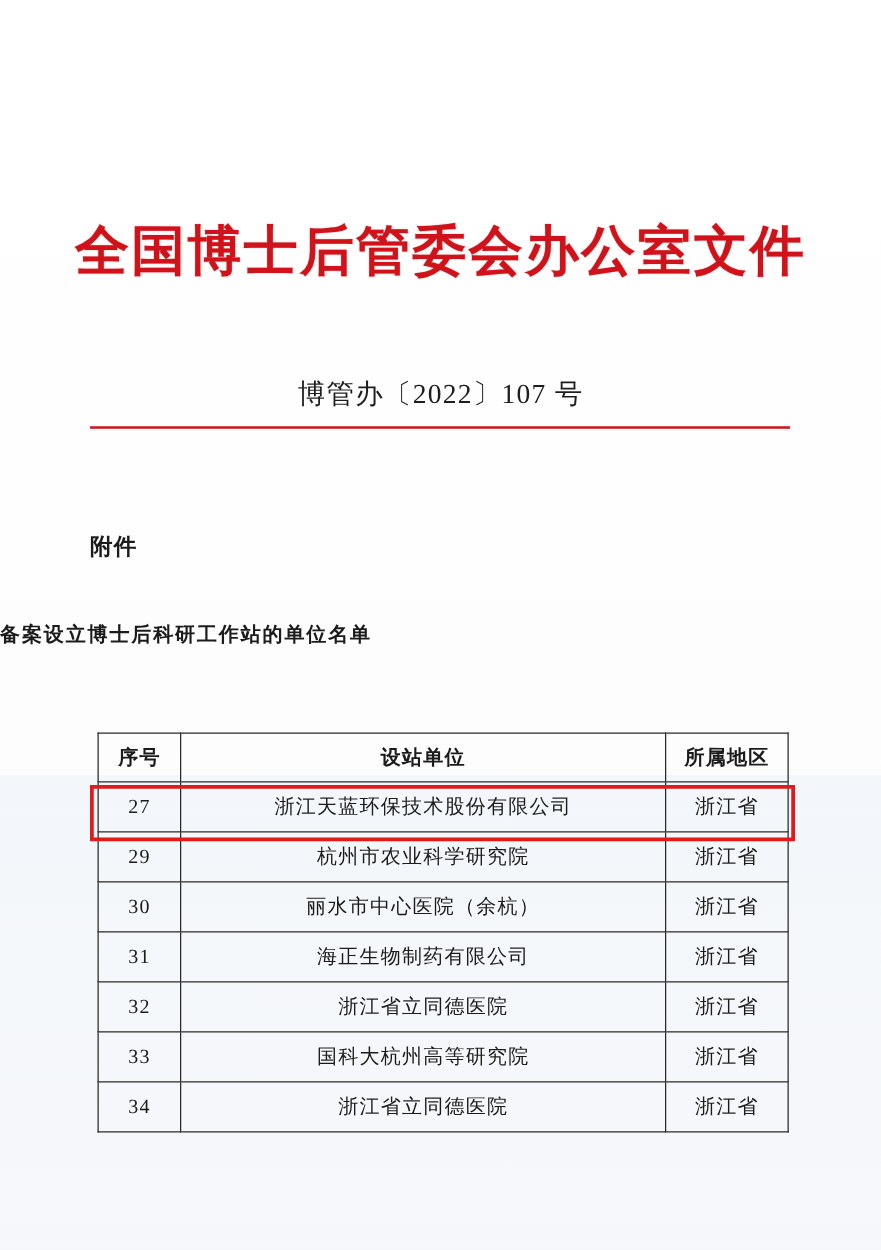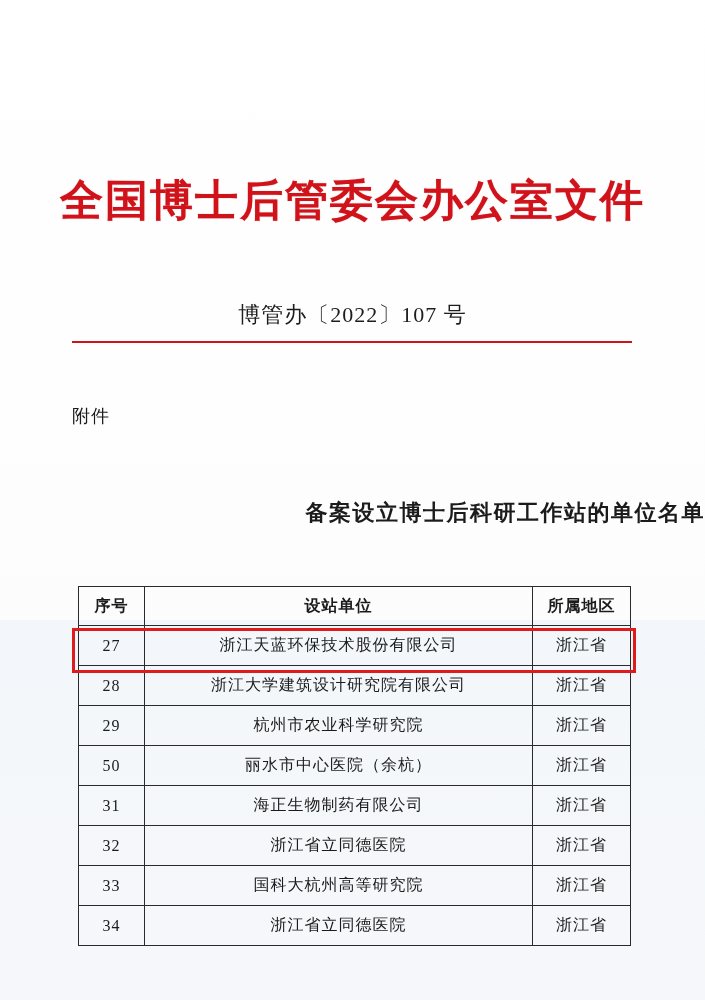--- a/index.html
+++ b/index.html
@@ -57,33 +57,33 @@
   .red-rule {
     position: absolute;
     top: 341px;
     left: 72px;
     width: 560px;
     height: 2px;
     background: #d0131a;
   }
   .attachment-label {
     position: absolute;
-    top: 404px;
+    top: 425px;
     left: 72px;
     font-size: 18px;
-    font-weight: normal;
+    font-weight: bold;
     letter-spacing: 1px;
   }
   .list-title {
     position: absolute;
     top: 498px;
     left: 0;
     right: 0;
-    text-align: right;
-    font-size: 22px;
+    text-align: left;
+    font-size: 16px;
     font-weight: bold;
     letter-spacing: 1.5px;
   }
   table.unit-table {
     position: absolute;
     top: 586px;
     left: 78px;
     width: 552px;
     border-collapse: collapse;
     table-layout: fixed;
@@ -149,31 +149,26 @@
         <th>所属地区</th>
       </tr>
     </thead>
     <tbody>
       <tr class="row-highlight">
         <td>27</td>
         <td>浙江天蓝环保技术股份有限公司</td>
         <td>浙江省</td>
       </tr>
       <tr>
-        <td>28</td>
-        <td>浙江大学建筑设计研究院有限公司</td>
-        <td>浙江省</td>
-      </tr>
-      <tr>
         <td>29</td>
         <td>杭州市农业科学研究院</td>
         <td>浙江省</td>
       </tr>
       <tr>
-        <td>50</td>
+        <td>30</td>
         <td>丽水市中心医院（余杭）</td>
         <td>浙江省</td>
       </tr>
       <tr>
         <td>31</td>
         <td>海正生物制药有限公司</td>
         <td>浙江省</td>
       </tr>
       <tr>
         <td>32</td>

